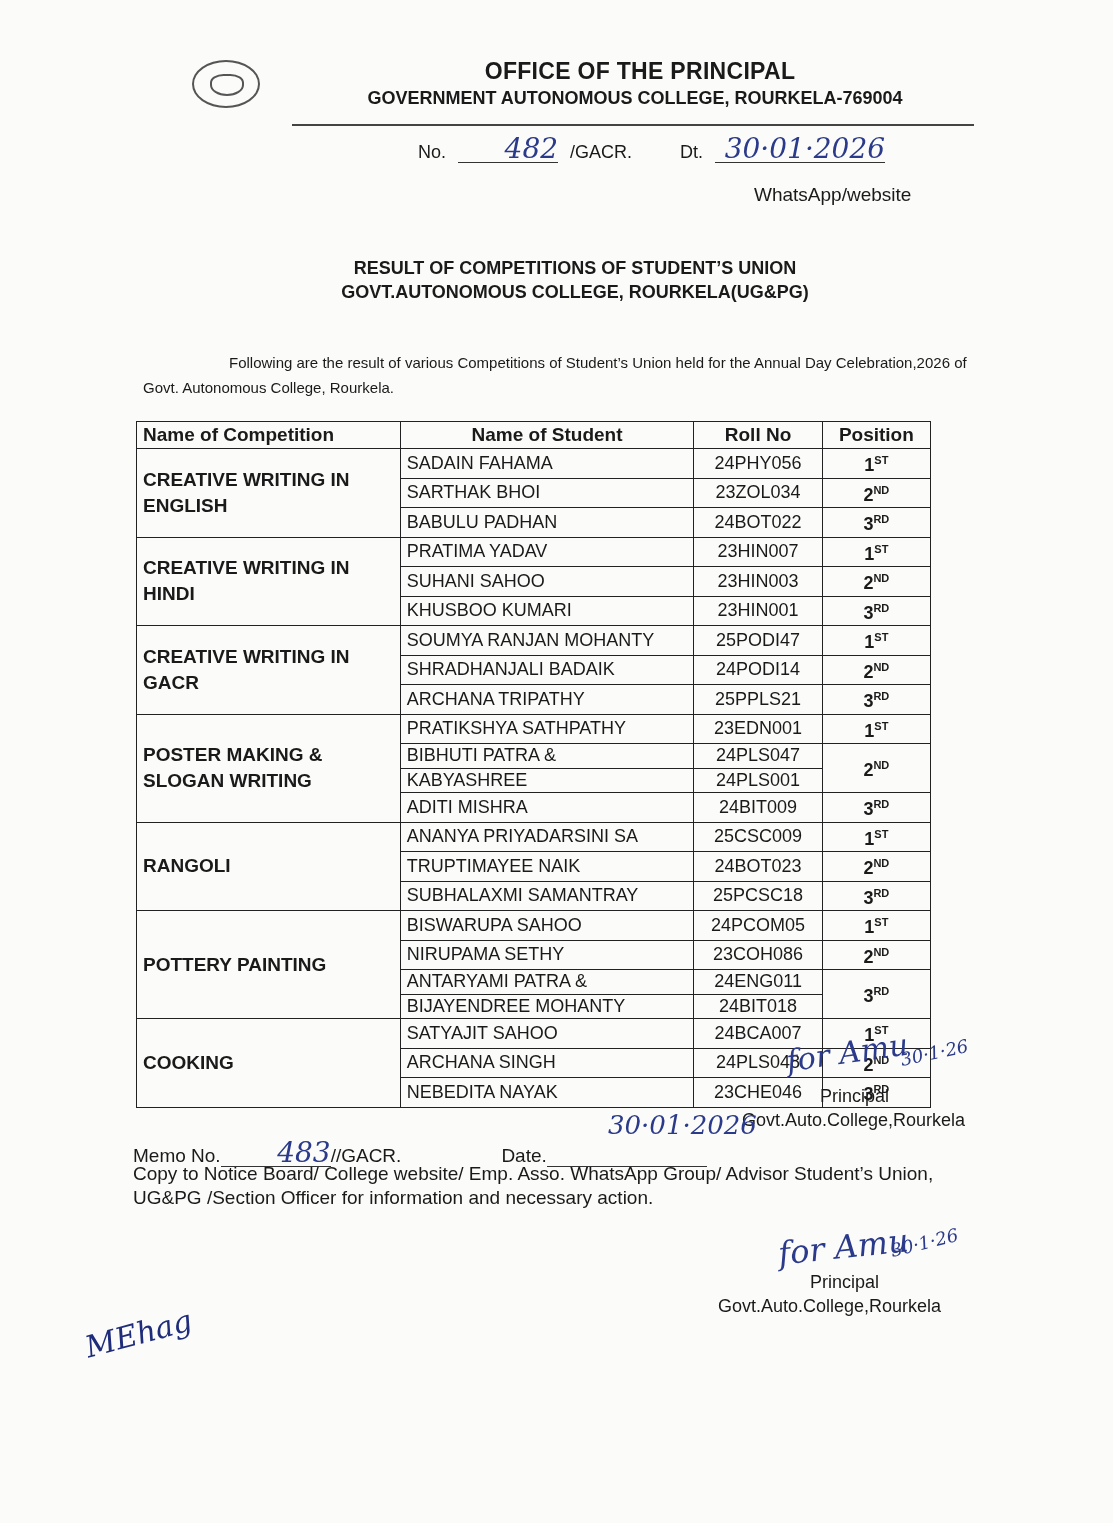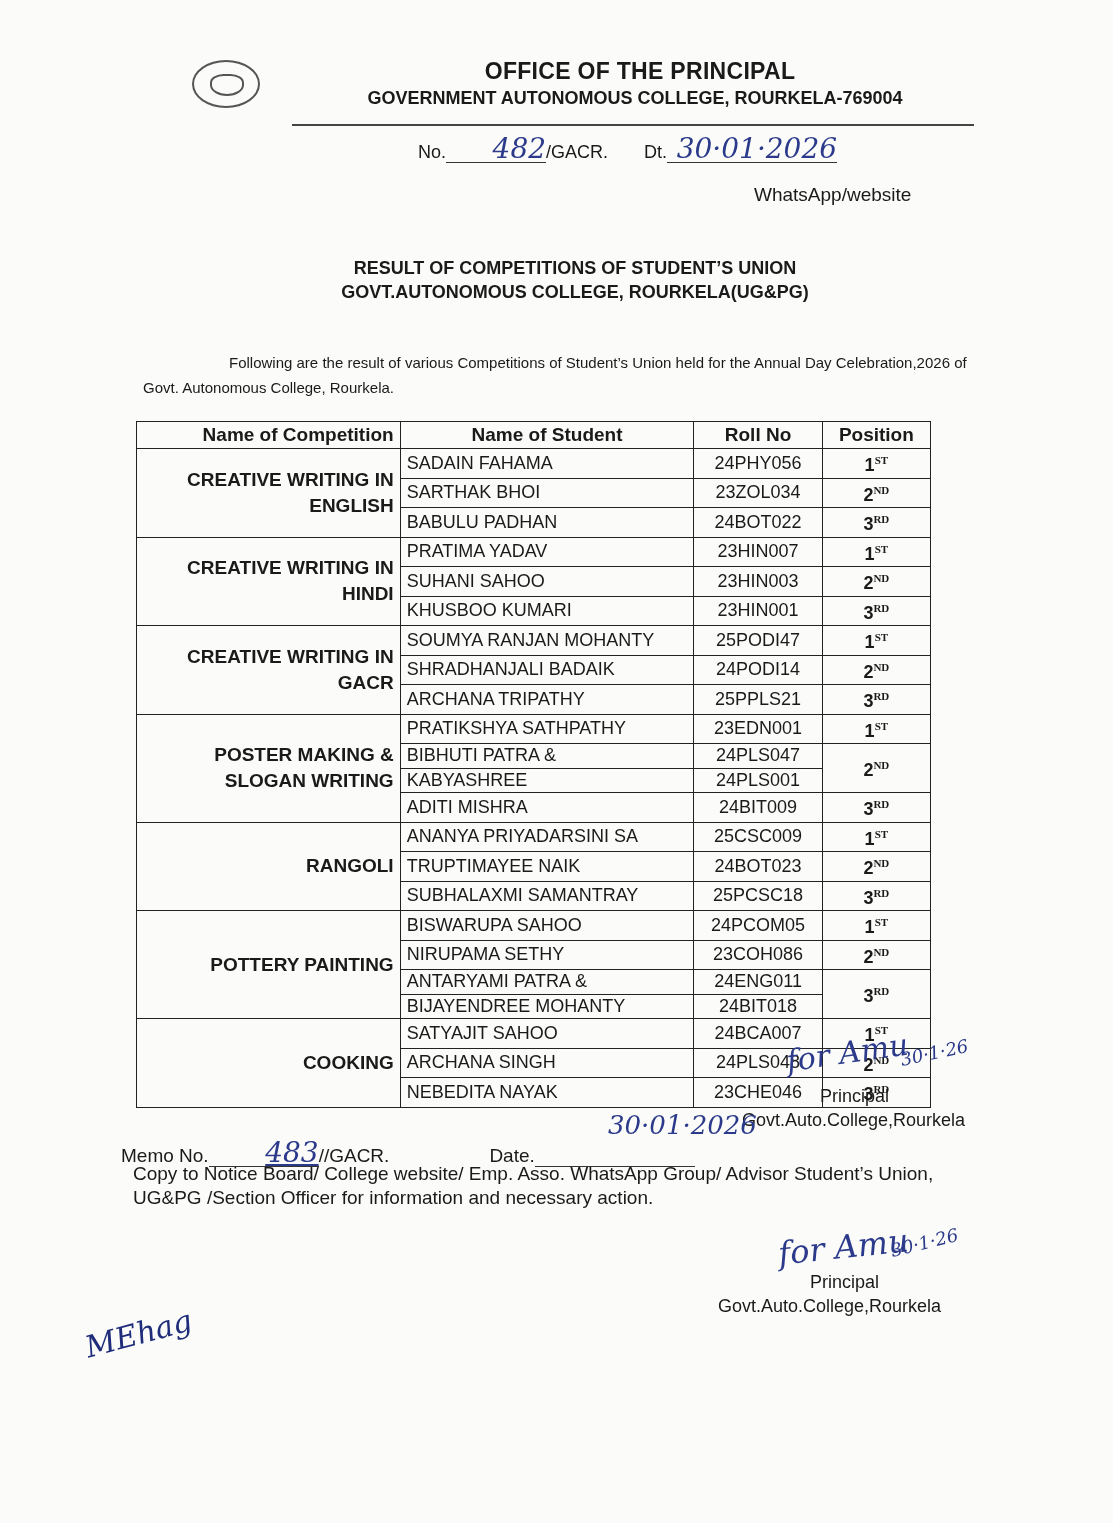--- a/index.html
+++ b/index.html
@@ -11,46 +11,46 @@
   .abs { position:absolute; }
   .hand { font-family:"DejaVu Serif", serif; font-style:italic; color:#2b3a8a; }
 
   .logo { left:192px; top:60px; width:64px; height:44px; border:2px solid #555; border-radius:50%; }
   .logo-inner { position:absolute; left:16px; top:12px; width:30px; height:18px; border:2px solid #555; border-radius:40% 40% 50% 50%; }
 
   .office-title { left:0; width:1280px; top:58px; text-align:center; font-size:23px; font-weight:bold; letter-spacing:0.3px; }
   .office-sub { left:0; width:1270px; top:88px; text-align:center; font-size:18px; font-weight:bold; }
   .rule { left:292px; top:124px; width:682px; height:2px; background:#444; }
 
-  .no-line { left:418px; top:136px; font-size:18px; display:flex; align-items:flex-end; gap:0; }
+  .no-line { left:418px; top:136px; font-size:18px; display:flex; align-items:flex-end; gap:12px; }
   .blank { display:inline-block; border-bottom:1.5px solid #333; min-width:100px; text-align:right; font-size:28px; line-height:26px; }
   .dt-blank { min-width:170px; }
   .whatsapp { left:754px; top:184px; font-size:19px; }
 
   .res-title { left:0; width:1150px; top:256px; text-align:center; font-size:18px; font-weight:bold; line-height:24px; }
   .intro { left:143px; top:350px; width:830px; font-size:15px; line-height:25px; }
   .intro .indent { display:inline-block; width:86px; }
 
   table.results { position:absolute; left:136px; top:421px; border-collapse:collapse; width:795px; font-size:18px; }
   table.results th, table.results td { border:1.6px solid #222; padding:0 6px; height:23.5px; line-height:23.5px; }
   table.results th { font-weight:bold; font-size:19px; }
-  .c-comp { width:250px; text-align:right; font-weight:bold; font-size:19px; line-height:26px !important; }
+  .c-comp { width:250px; text-align:left; font-weight:bold; font-size:19px; line-height:26px !important; }
   .c-name { width:280px; text-align:left;margin-top:48px; }
   .c-roll { width:115px; text-align:center; }
   .c-pos { width:95px; text-align:center; font-weight:bold; }
-  .c-pos sup { font-size:11px;font-family:Liberation Serif, serif; }
+  .c-pos sup { font-size:11px; }
 
   .sig1 { left:786px; top:1035px; font-size:30px; transform:rotate(-8deg); }
   .sig1-date { left:900px; top:1042px; font-size:18px; transform:rotate(-12deg); }
   .principal1 { left:820px; top:1086px; font-size:18px; }
   .college1 { left:742px; top:1110px; font-size:18px; }
   .date2 { left:608px; top:1110px; font-size:26px; }
 
-  .memo { left:121px; top:1140px; font-size:19px; display:flex; align-items:flex-end; }
-  .memo .blank { min-width:110px;text-decoration:underline; }
+  .memo { left:133px; top:1140px; font-size:19px; display:flex; align-items:flex-end; }
+  .memo .blank { min-width:110px; }
   .memo .date-lbl { margin-left:100px; }
   .memo .date-blank { min-width:160px; border-bottom:1.5px solid #333; display:inline-block; height:20px; }
   .copy-to { left:133px; top:1162px; width:830px; font-size:19px; line-height:24px; }
 
   .sig2 { left:778px; top:1228px; font-size:32px; transform:rotate(-6deg); }
   .sig2-date { left:890px; top:1232px; font-size:18px; transform:rotate(-14deg); }
   .principal2 { left:810px; top:1272px; font-size:18px; }
   .college2 { left:718px; top:1296px; font-size:18px; }
   .initials { left:84px; top:1316px; font-size:30px; transform:rotate(-15deg); color:#1e2c7a; }
 </style>

